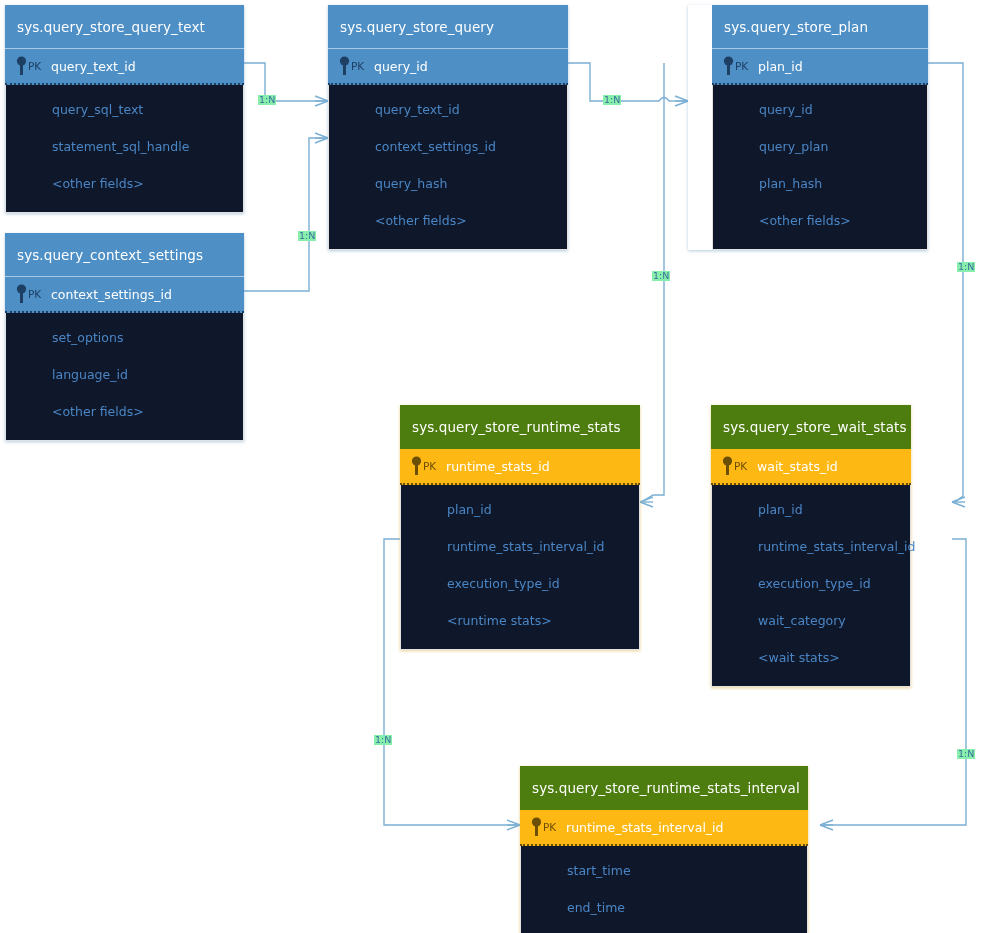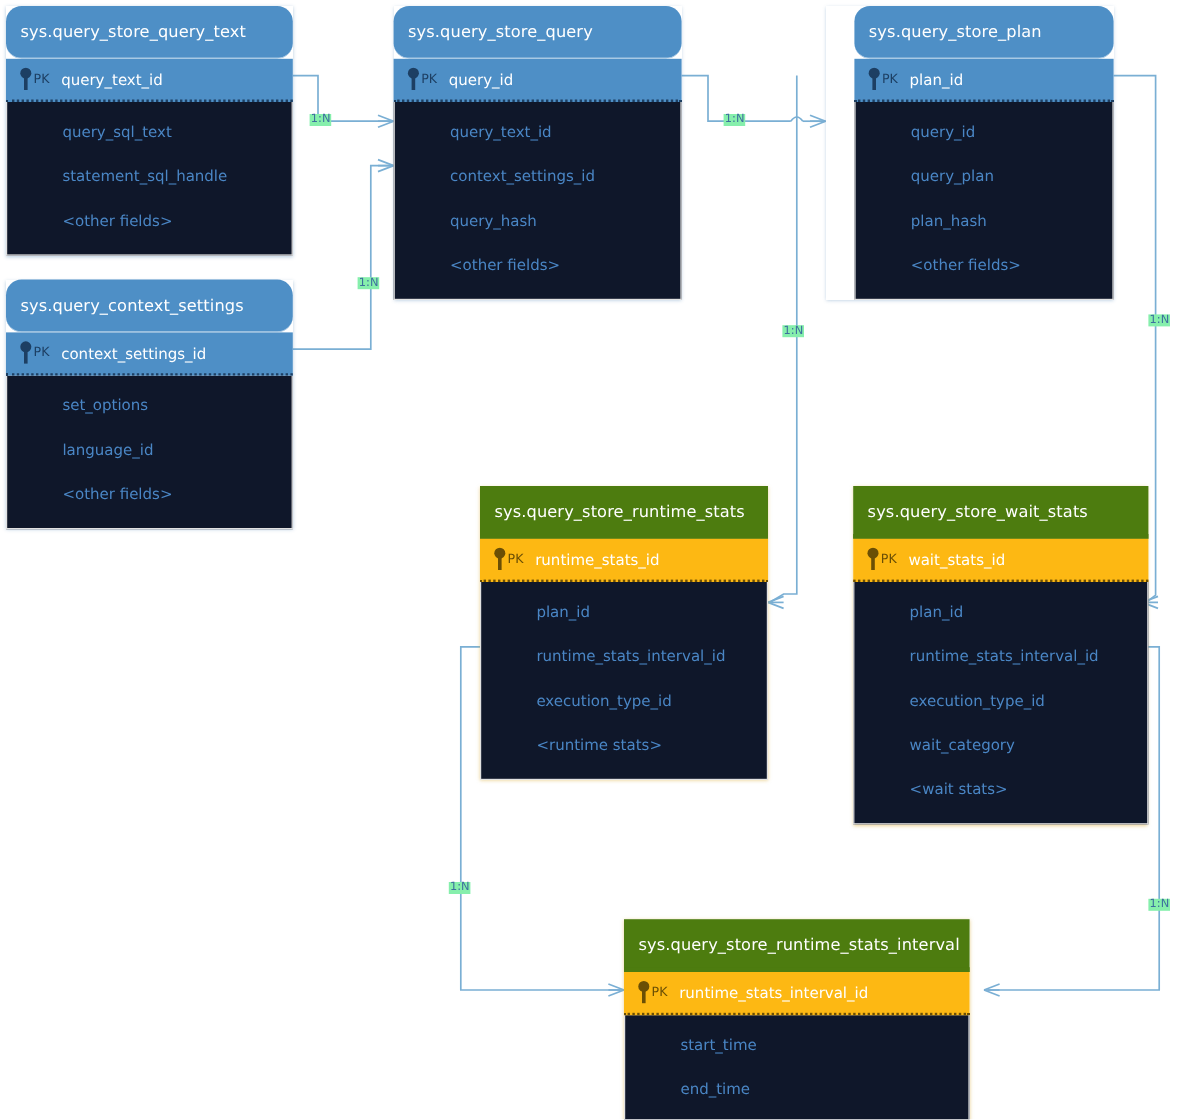--- a/index.html
+++ b/index.html
@@ -20,21 +20,21 @@
   }
   .entity .body{
     box-sizing:border-box;background:#0f172a;padding:6px 0 10px 0;
   }
   .entity .field{
     box-sizing:border-box;height:37px;line-height:37px;
     padding:0 12px 0 46px;font-size:12.5px;color:#4a86c5;white-space:nowrap;
   }
 
   
-  .blue .hdr{background:#4e8fc6;border-bottom:1px solid #a9c9e4;border-radius:13px;}
+  .blue .hdr{background:#4e8fc6;border-bottom:1px solid #a9c9e4;}
   .blue .pkrow{background:#4e8fc6;border-bottom:2px dotted #1d3f63;}
   .blue{box-shadow:0 1px 3px rgba(90,140,185,.45);}
   .blue .body{border:1px solid #e2e2e2;border-top:none;}
 
   
   .orange .hdr{background:#4d7c0f;border-bottom:4px solid #4d7c0f;}
   .orange .pkrow{background:#fdb813;border-bottom:2px dotted #6b4f05;}
   .orange{box-shadow:0 1px 3px rgba(220,175,60,.55);}
   .orange .body{border:1px solid #e2e2e2;border-top:none;}
 
@@ -186,21 +186,21 @@
       <span>runtime_stats_id</span>
     </div>
     <div class="body">
       <div class="field">plan_id</div>
       <div class="field">runtime_stats_interval_id</div>
       <div class="field">execution_type_id</div>
       <div class="field">&lt;runtime stats&gt;</div>
     </div>
   </div>
 
-  <div class="entity orange" style="left:711px;top:405px;width:246px;">
+  <div class="entity orange" style="left:711px;top:405px;width:200px;">
     <div class="hdr">sys.query_store_wait_stats</div>
     <div class="pkrow">
       <svg class="keyicon" viewBox="0 0 11 20">
         <circle cx="5.5" cy="5" r="4.6" fill="#6b4f05"></circle>
         <rect x="4" y="8" width="3" height="11" fill="#6b4f05"></rect>
       </svg>
       <span class="pklabel">PK</span>
       <span>wait_stats_id</span>
     </div>
     <div class="body">

